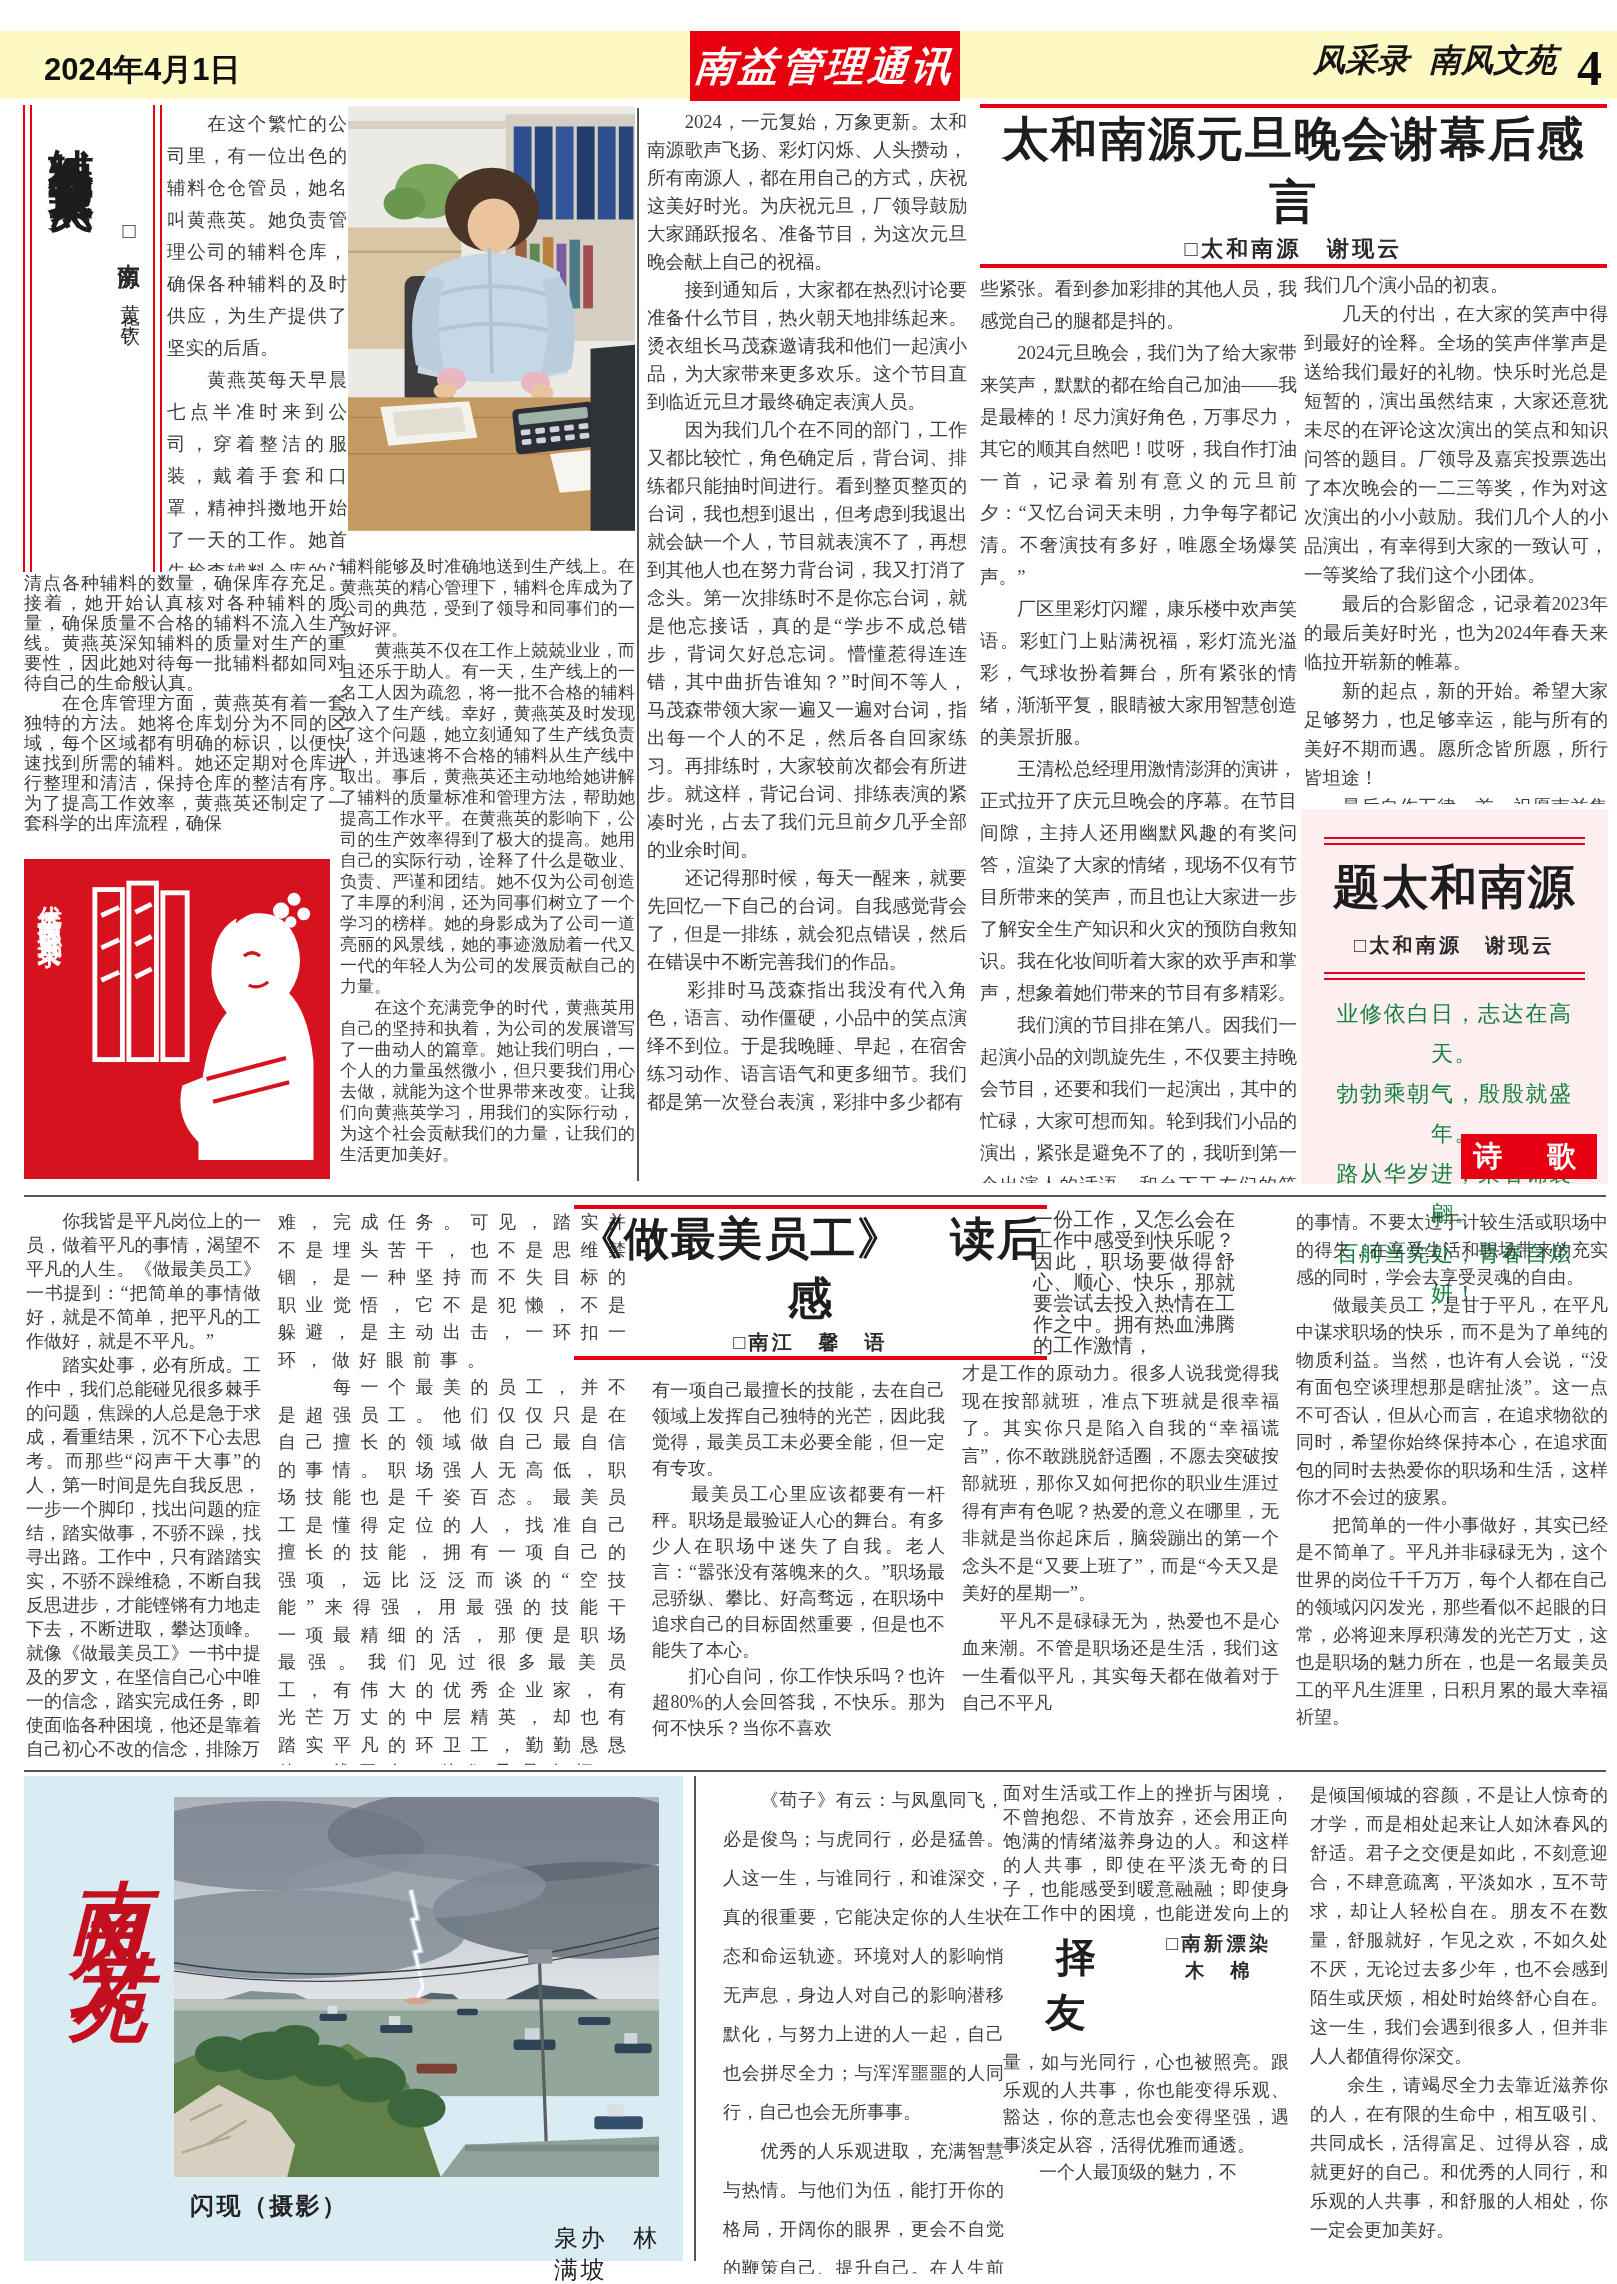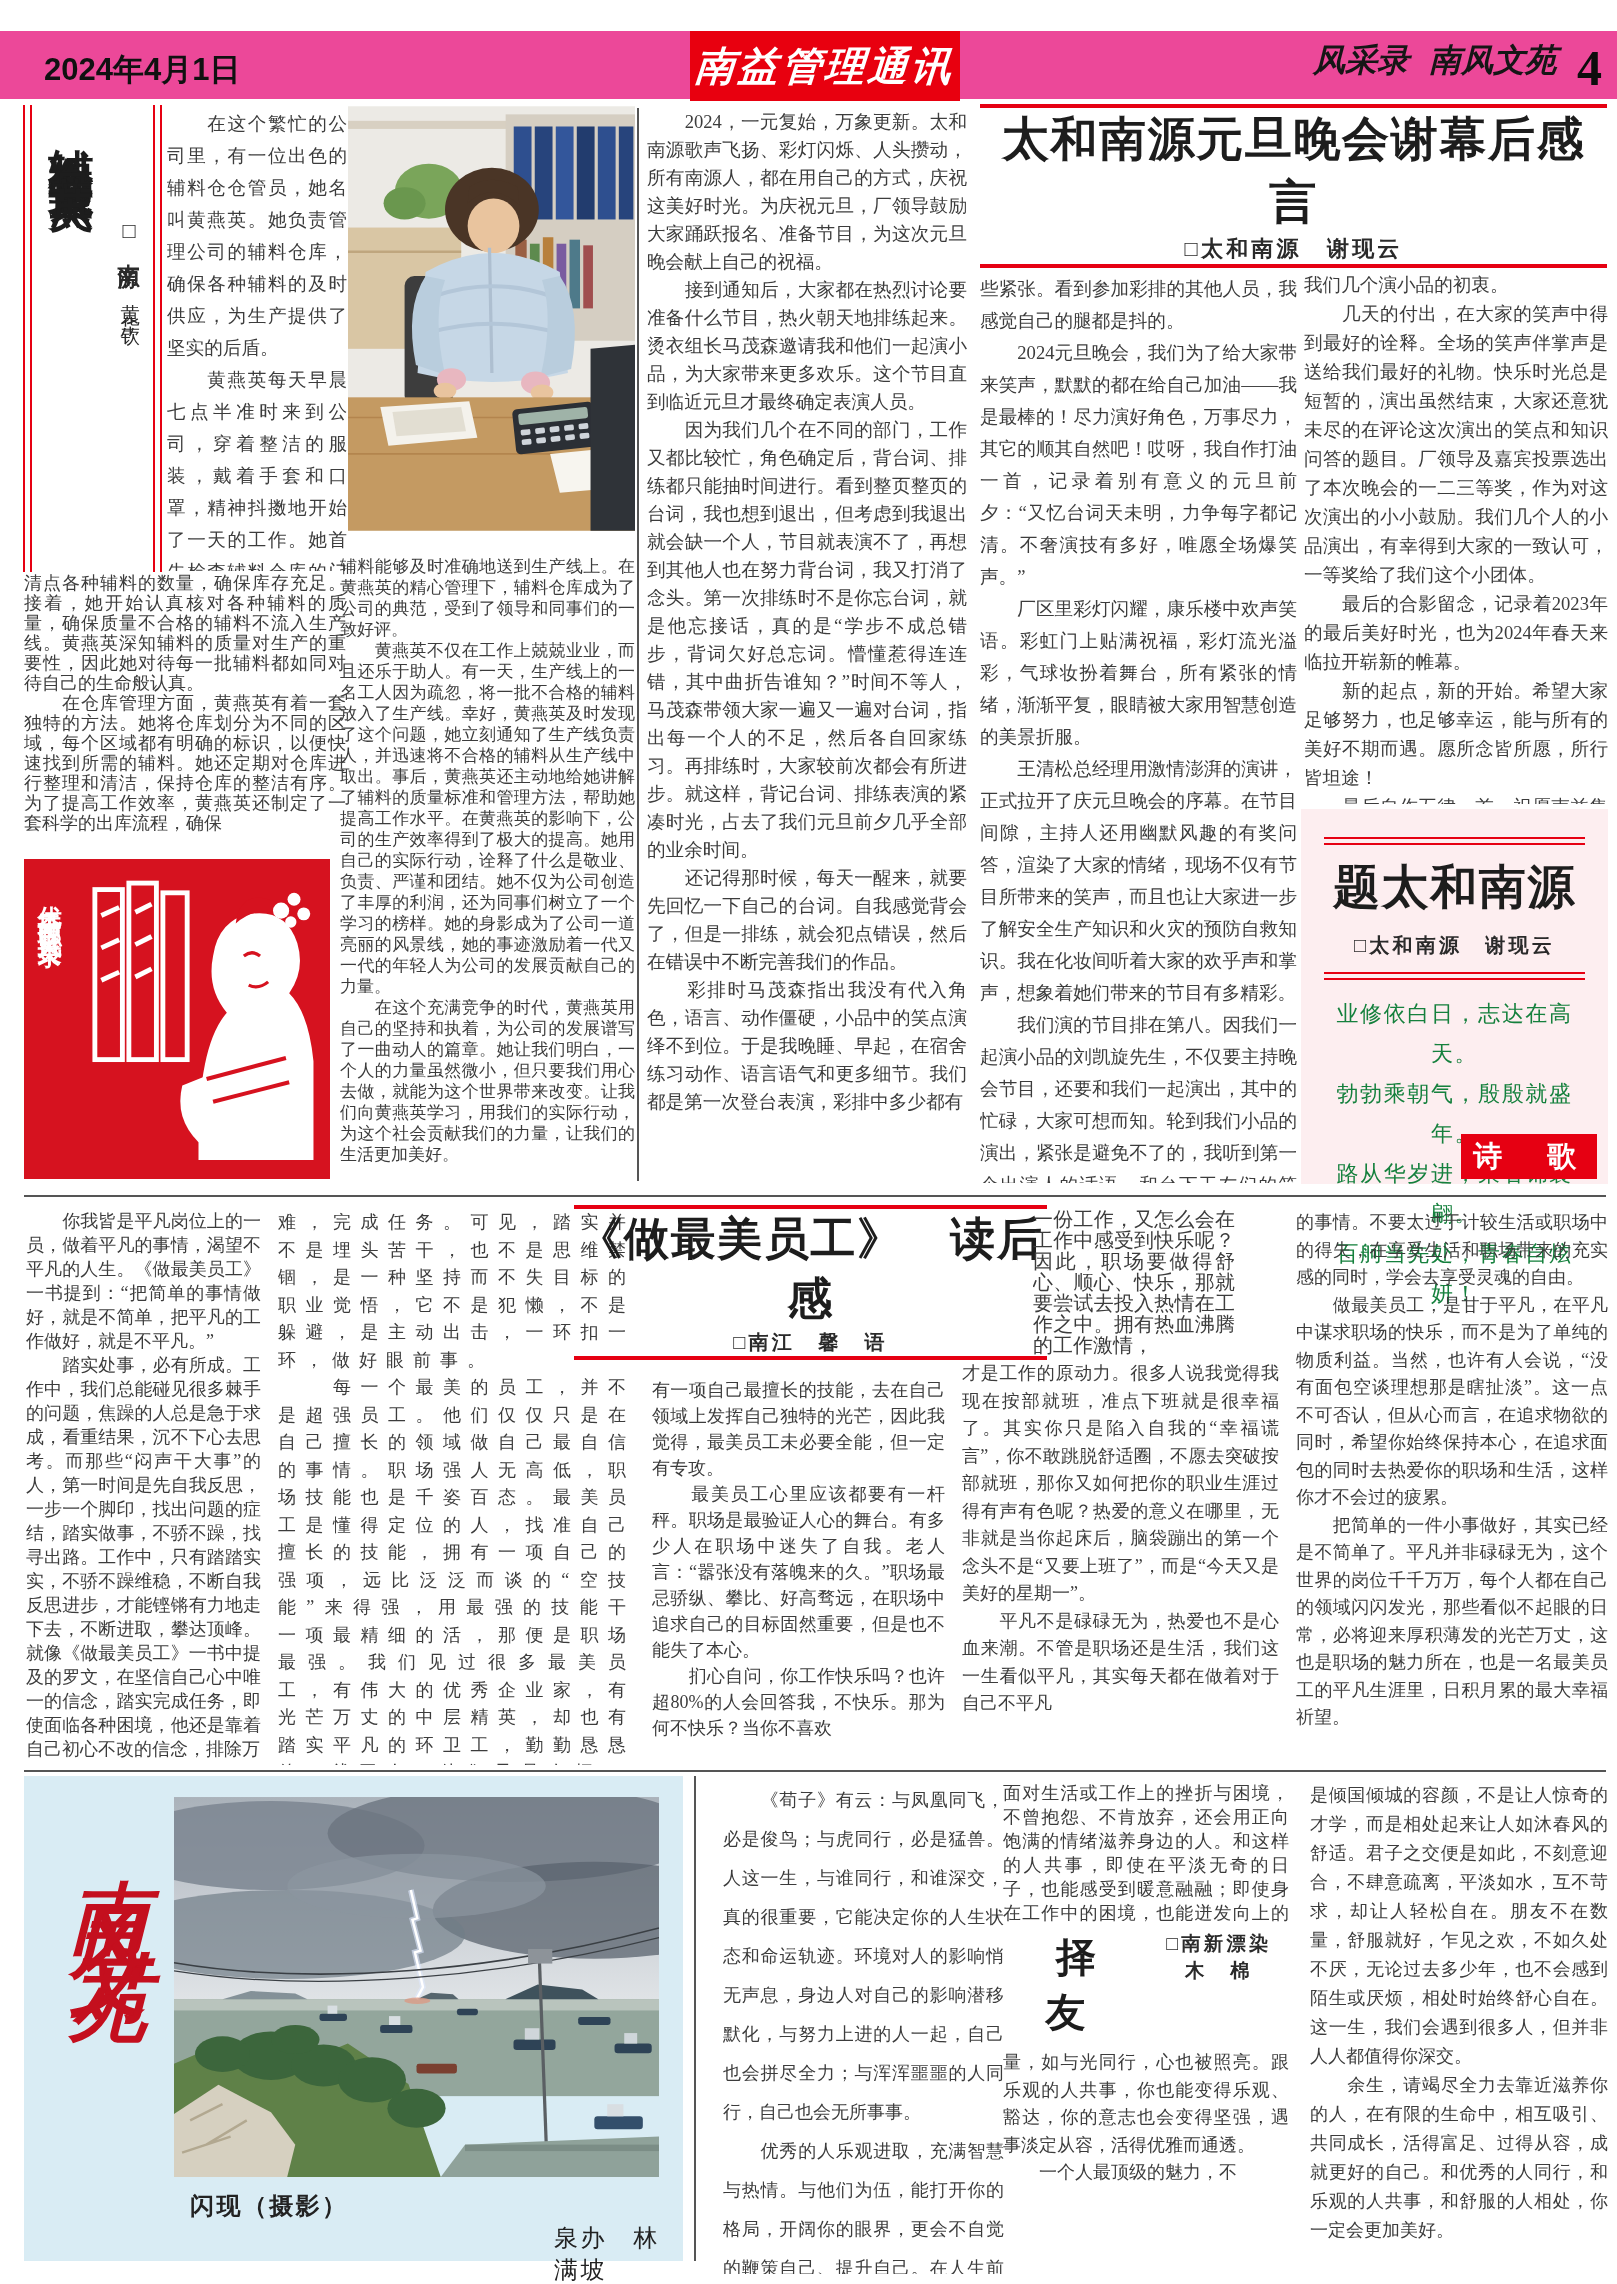--- a/index.html
+++ b/index.html
@@ -8,21 +8,21 @@
   body{width:1618px;height:2284px;position:relative;font-family:"Liberation Serif","DejaVu Serif",serif;color:var(--body);}
   .abs{position:absolute;}
   .body-text{white-space:pre-wrap;text-align:justify;overflow:hidden;color:var(--body);}
   .vert{writing-mode:vertical-rl;text-orientation:upright;}
   .rule2{height:8px;border-top:2.4px solid var(--red);border-bottom:2.4px solid var(--red);}
   .vrule{width:9px;border-left:2.4px solid var(--red);border-right:2.4px solid var(--red);}
   .headline{font-weight:900;color:var(--ink);letter-spacing:1.6px;}
   .byline{color:#2a2a2a;letter-spacing:3.2px;}
   .divider-v{width:1.6px;background:#555;}
   .divider-h{height:1.6px;background:#555;}
-  .hdr-bar{background:#ec4899;display:flex;align-items:center;}
+  .hdr-bar{background:#fef9c3;display:flex;align-items:center;}
   .masthead-box{background:#e8000f;color:#ffffff;display:flex;align-items:center;justify-content:center;}
   .masthead-text{font-style:italic;font-weight:900;font-size:40px;letter-spacing:3.2px;transform:skewX(-4deg);}
   .poem-box{background:#fdeef0;}
   .poem-line{text-align:center;font-size:22px;line-height:40px;color:#15803d;letter-spacing:1.6px;}
   .tag-red{background:var(--red);color:#fff;display:flex;align-items:center;justify-content:center;font-weight:900;}
   .caption{font-size:24px;color:#222;font-weight:700;letter-spacing:2.4px;}
 </style>
 </head>
 <body>
 

